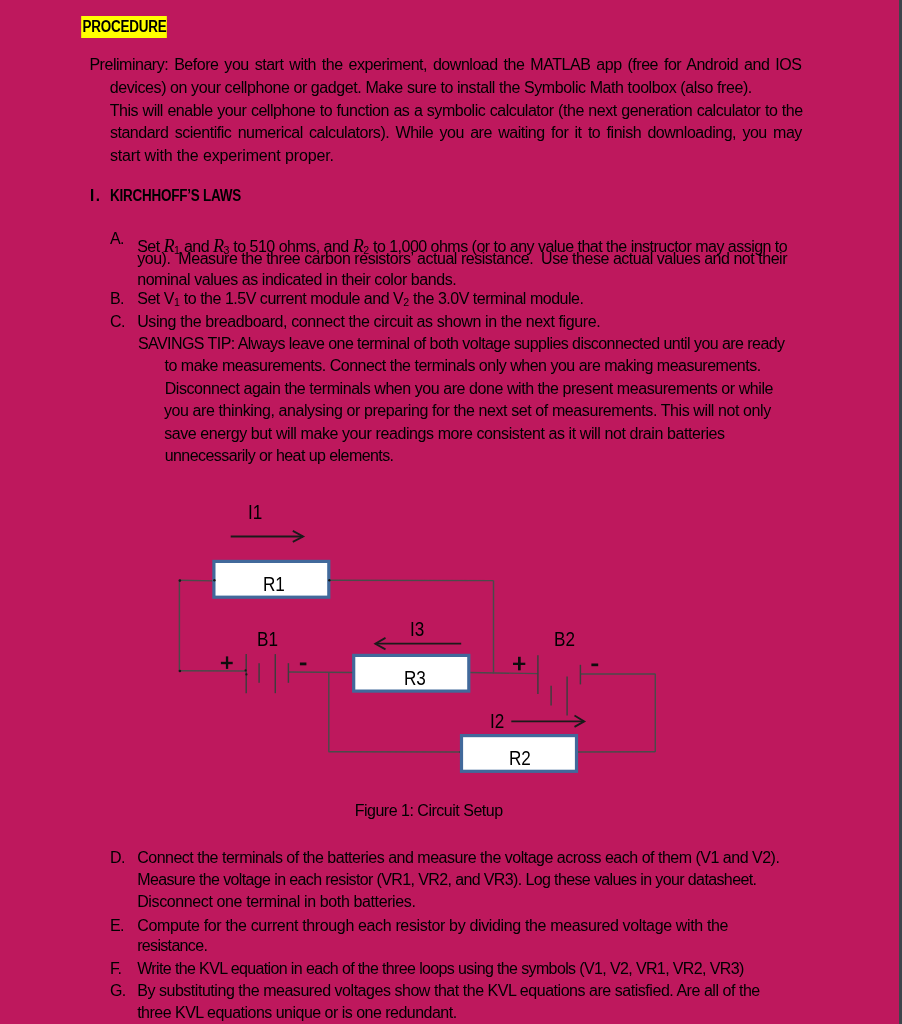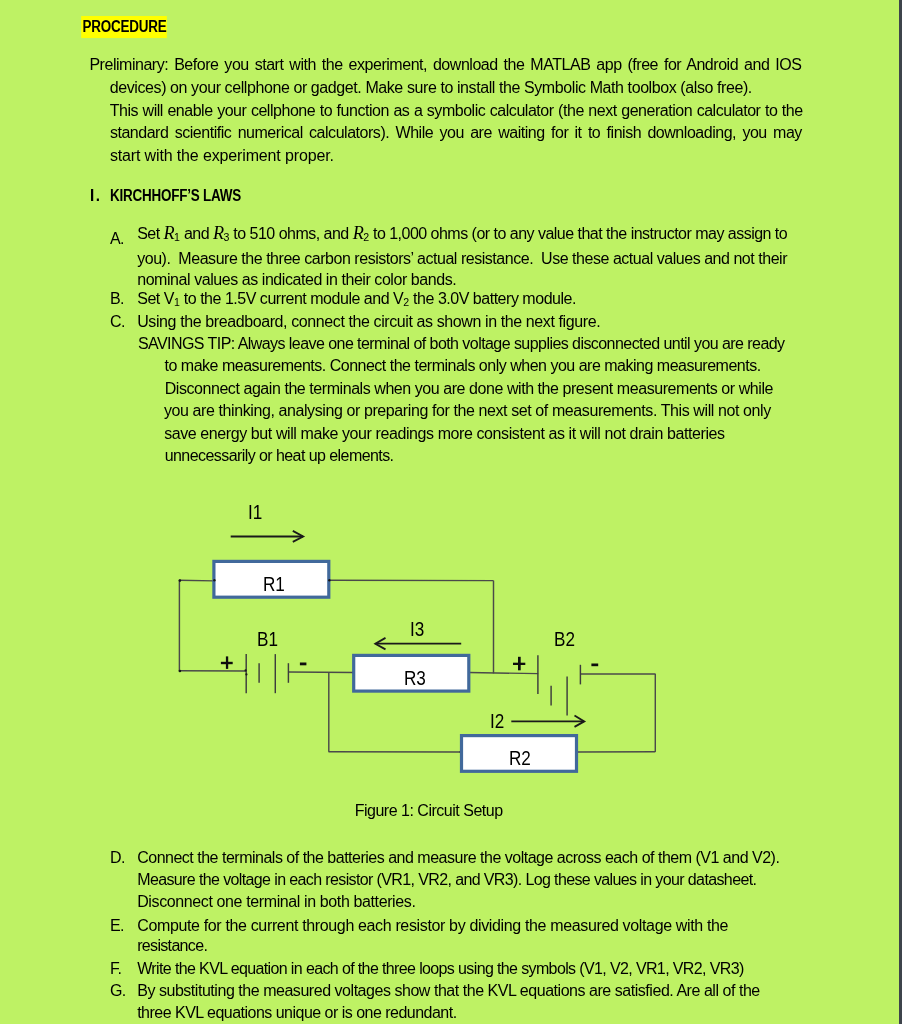--- a/index.html
+++ b/index.html
@@ -2,21 +2,21 @@
 <html><head>
 <meta charset="utf-8">
 <title>Procedure</title>
 <style>
   html, body { margin:0; padding:0; }
   body {
     width:902px; height:1024px; background:#ffffff; overflow:hidden;
     font-family:"Liberation Sans", sans-serif;
     color:#000000;
   }
-  .page { position:relative; width:902px; height:1024px; background:#bef264; overflow:hidden; will-change:transform; }
+  .page { position:relative; width:902px; height:1024px; background:#be185d; overflow:hidden; will-change:transform; }
   .edge { position:absolute; top:0; left:899px; width:3px; height:1024px; background:#3e444b; }
 
   
   .ln {
     position:absolute;
     margin-top:-4.6px;
     white-space:pre;
     font-size:16px;
     letter-spacing:-0.26px;
     line-height:0;
@@ -42,26 +42,26 @@
   <div class="ln jn" style="left:89.4px; top:69.9px; width:712px; letter-spacing:-0.47px;">Preliminary: Before you start with the experiment, download the MATLAB app (free for Android and IOS</div>
   <div class="ln" style="left:109.8px; top:92.6px; letter-spacing:-0.413px;">devices) on your cellphone or gadget. Make sure to install the Symbolic Math toolbox (also free).</div>
   <div class="ln jn" style="left:109.7px; top:115.3px; width:693px; letter-spacing:-0.47px;">This will enable your cellphone to function as a symbolic calculator (the next generation calculator to the</div>
   <div class="ln jn" style="left:109.9px; top:138.0px; width:692px; letter-spacing:-0.47px;">standard scientific numerical calculators). While you are waiting for it to finish downloading, you may</div>
   <div class="ln" style="left:109.9px; top:160.7px; letter-spacing:-0.141px;">start with the experiment proper.</div>
 
   <div class="ln b" style="left:90.0px; top:200.8px; transform:scaleX(0.95); letter-spacing:1.6px;">I.</div>
   <div class="ln b" style="left:110.3px; top:200.8px;">KIRCHHOFF’S LAWS</div>
 
   <div class="ln" style="left:109.9px; top:243.9px; letter-spacing:-0.47px;">A.</div>
-  <div class="ln" style="left:137.2px; top:238px; letter-spacing:-0.518px;"><span>Set </span><span class="mi">R</span><span class="sb">1</span><span> and </span><span class="mi">R</span><span class="sb">3</span><span> to 510 ohms, and </span><span class="mi">R</span><span class="sb">2</span><span> to 1,000 ohms (or to any value that the instructor may assign to</span></div>
+  <div class="ln" style="left:137.2px; top:251px; letter-spacing:-0.518px;"><span>Set </span><span class="mi">R</span><span class="sb">1</span><span> and </span><span class="mi">R</span><span class="sb">3</span><span> to 510 ohms, and </span><span class="mi">R</span><span class="sb">2</span><span> to 1,000 ohms (or to any value that the instructor may assign to</span></div>
   <div class="ln" style="left:137.2px; top:264.0px; letter-spacing:-0.468px;">you).  Measure the three carbon resistors’ actual resistance.  Use these actual values and not their</div>
   <div class="ln" style="left:137.2px; top:284.1px; letter-spacing:-0.441px;">nominal values as indicated in their color bands.</div>
 
   <div class="ln" style="left:109.9px; top:303.5px; letter-spacing:-0.47px;">B.</div>
-  <div class="ln" style="left:137.2px; top:303.5px; letter-spacing:-0.48px;"><span>Set V</span><span class="sb">1</span><span> to the 1.5V current module and V</span><span class="sb">2</span><span> the 3.0V battery module.</span></div>
+  <div class="ln" style="left:137.2px; top:303.5px; letter-spacing:-0.48px;"><span>Set V</span><span class="sb">1</span><span> to the 1.5V current module and V</span><span class="sb">2</span><span> the 3.0V terminal module.</span></div>
 
   <div class="ln" style="left:109.9px; top:326.8px; letter-spacing:-0.47px;">C.</div>
   <div class="ln" style="left:137.2px; top:326.8px; letter-spacing:-0.399px;">Using the breadboard, connect the circuit as shown in the next figure.</div>
 
   <div class="ln" style="left:137.9px; top:348.5px; letter-spacing:-0.558px;">SAVINGS TIP: Always leave one terminal of both voltage supplies disconnected until you are ready</div>
   <div class="ln" style="left:164.5px; top:371.0px; letter-spacing:-0.495px;">to make measurements. Connect the terminals only when you are making measurements.</div>
   <div class="ln" style="left:164.7px; top:393.5px; letter-spacing:-0.44px;">Disconnect again the terminals when you are done with the present measurements or while</div>
   <div class="ln" style="left:163.9px; top:416.0px; letter-spacing:-0.404px;">you are thinking, analysing or preparing for the next set of measurements. This will not only</div>
   <div class="ln" style="left:164.2px; top:438.5px; letter-spacing:-0.411px;">save energy but will make your readings more consistent as it will not drain batteries</div>
   <div class="ln" style="left:164.7px; top:461.0px; letter-spacing:-0.569px;">unnecessarily or heat up elements.</div>

